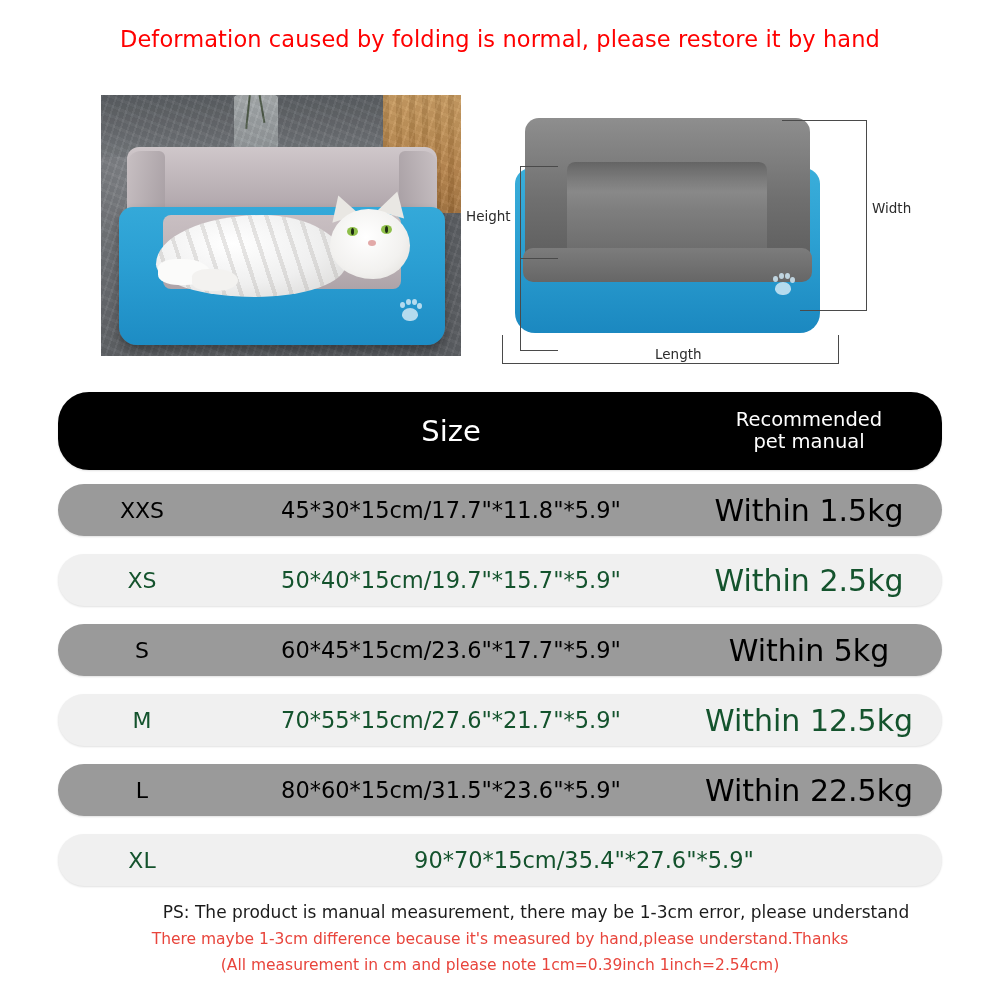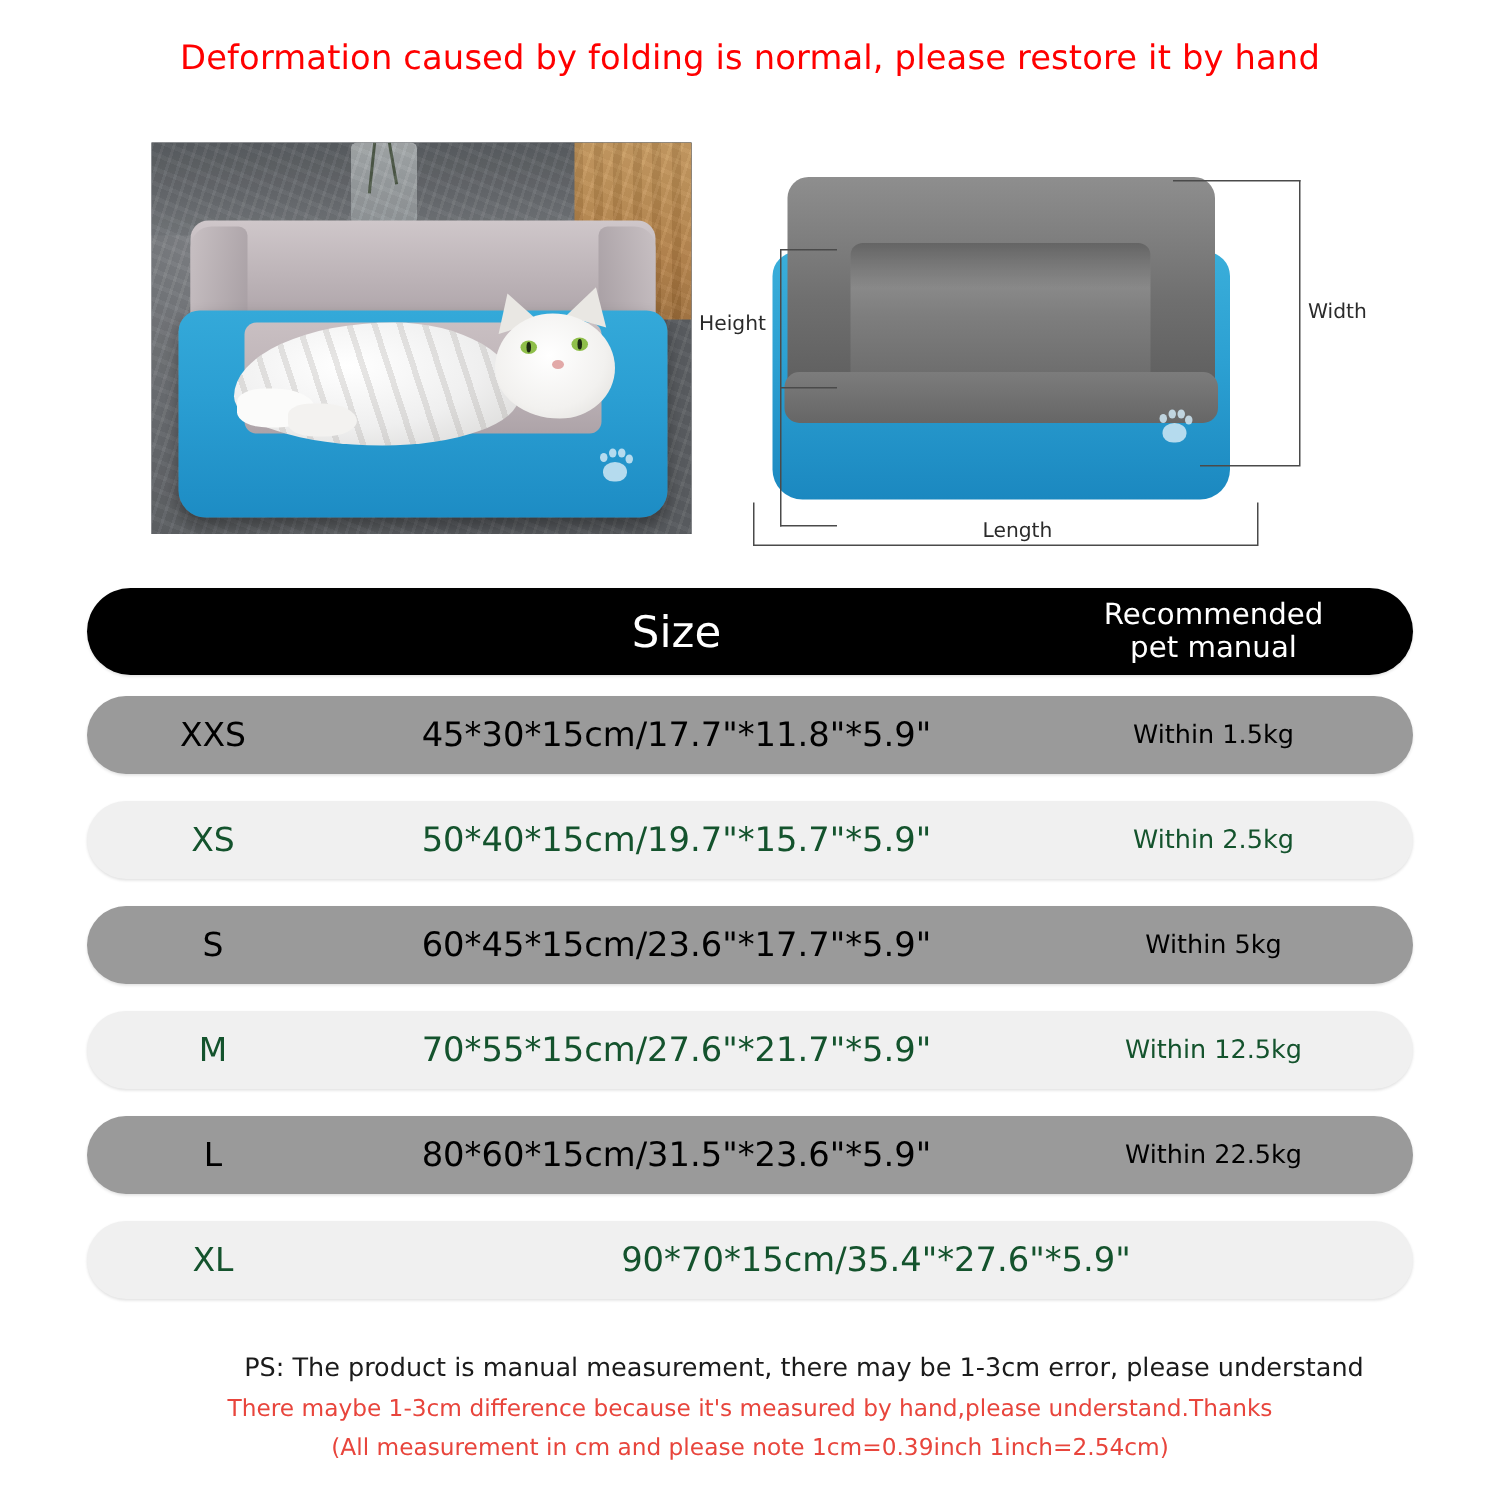--- a/index.html
+++ b/index.html
@@ -228,32 +228,32 @@
   .row {
     display: flex;
     align-items: center;
     height: 52px;
     border-radius: 26px;
     margin-bottom: 18px;
     overflow: hidden;
     box-shadow: 0 1px 2px rgba(0,0,0,.12);
   }
   .row.head {
-    height: 58px;
+    height: 78px;
     background: #000000;
     color: #ffffff;
     margin-bottom: 14px;
     border-radius: 31px;
   }
   .row.grey { background: #9a9a9a; color: #000000; }
   .row.light { background: #f0f0f0; color: #14532d; }
 
   .c-size  { width: 168px; text-align: center; font-size: 22px; }
   .c-dims  { flex: 1; text-align: center; font-size: 22.5px; }
-  .c-weight{ width: 266px; text-align: center; font-size: 17px; }
+  .c-weight{ width: 266px; text-align: center; font-size: 30px; }
 
   .row.head .c-size { width: 168px; }
   .row.head .h-size { font-size: 29px; }
   .row.head .c-dims { font-size: 29px; }
   .row.head .c-weight { font-size: 19.5px; line-height: 1.15; }
 
   
   .notes { position: absolute; left: 0; width: 1000px; text-align: center; }
   .note1 { top: 902px; font-size: 17px; color: #1b1b1b; margin-left: 36px; }
   .note2 { top: 930px; font-size: 15.5px; color: #e8453c; }

